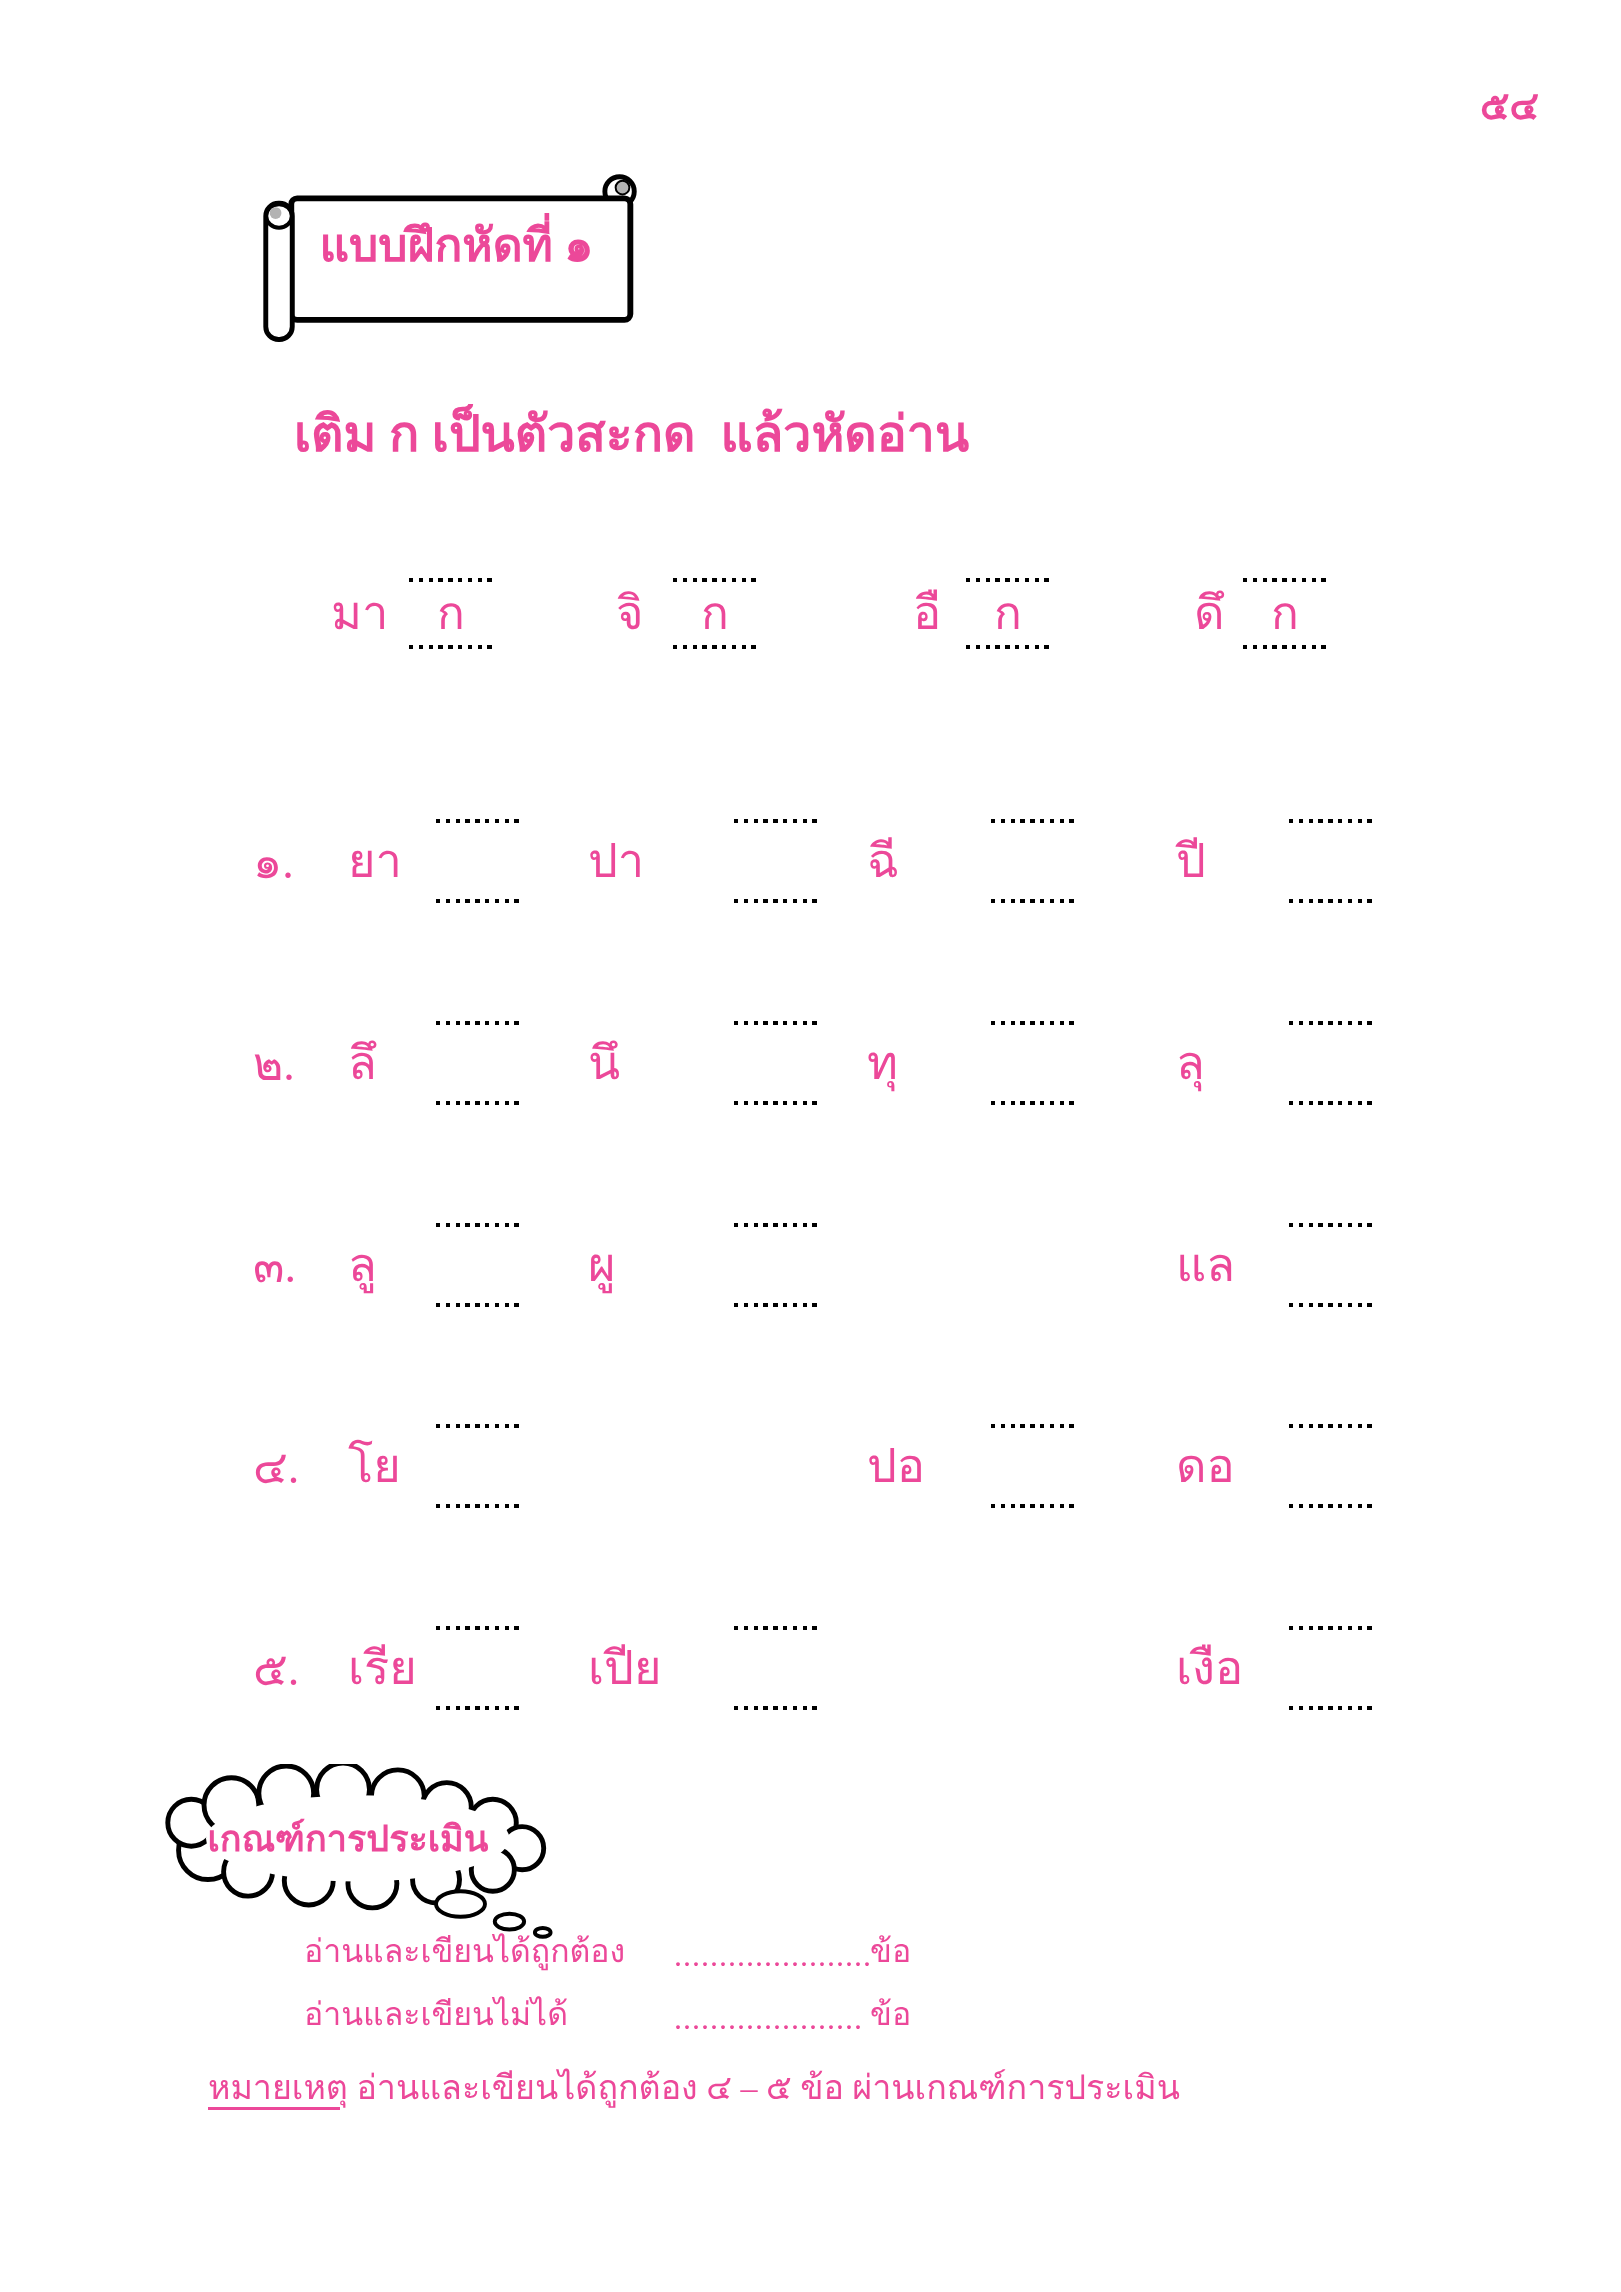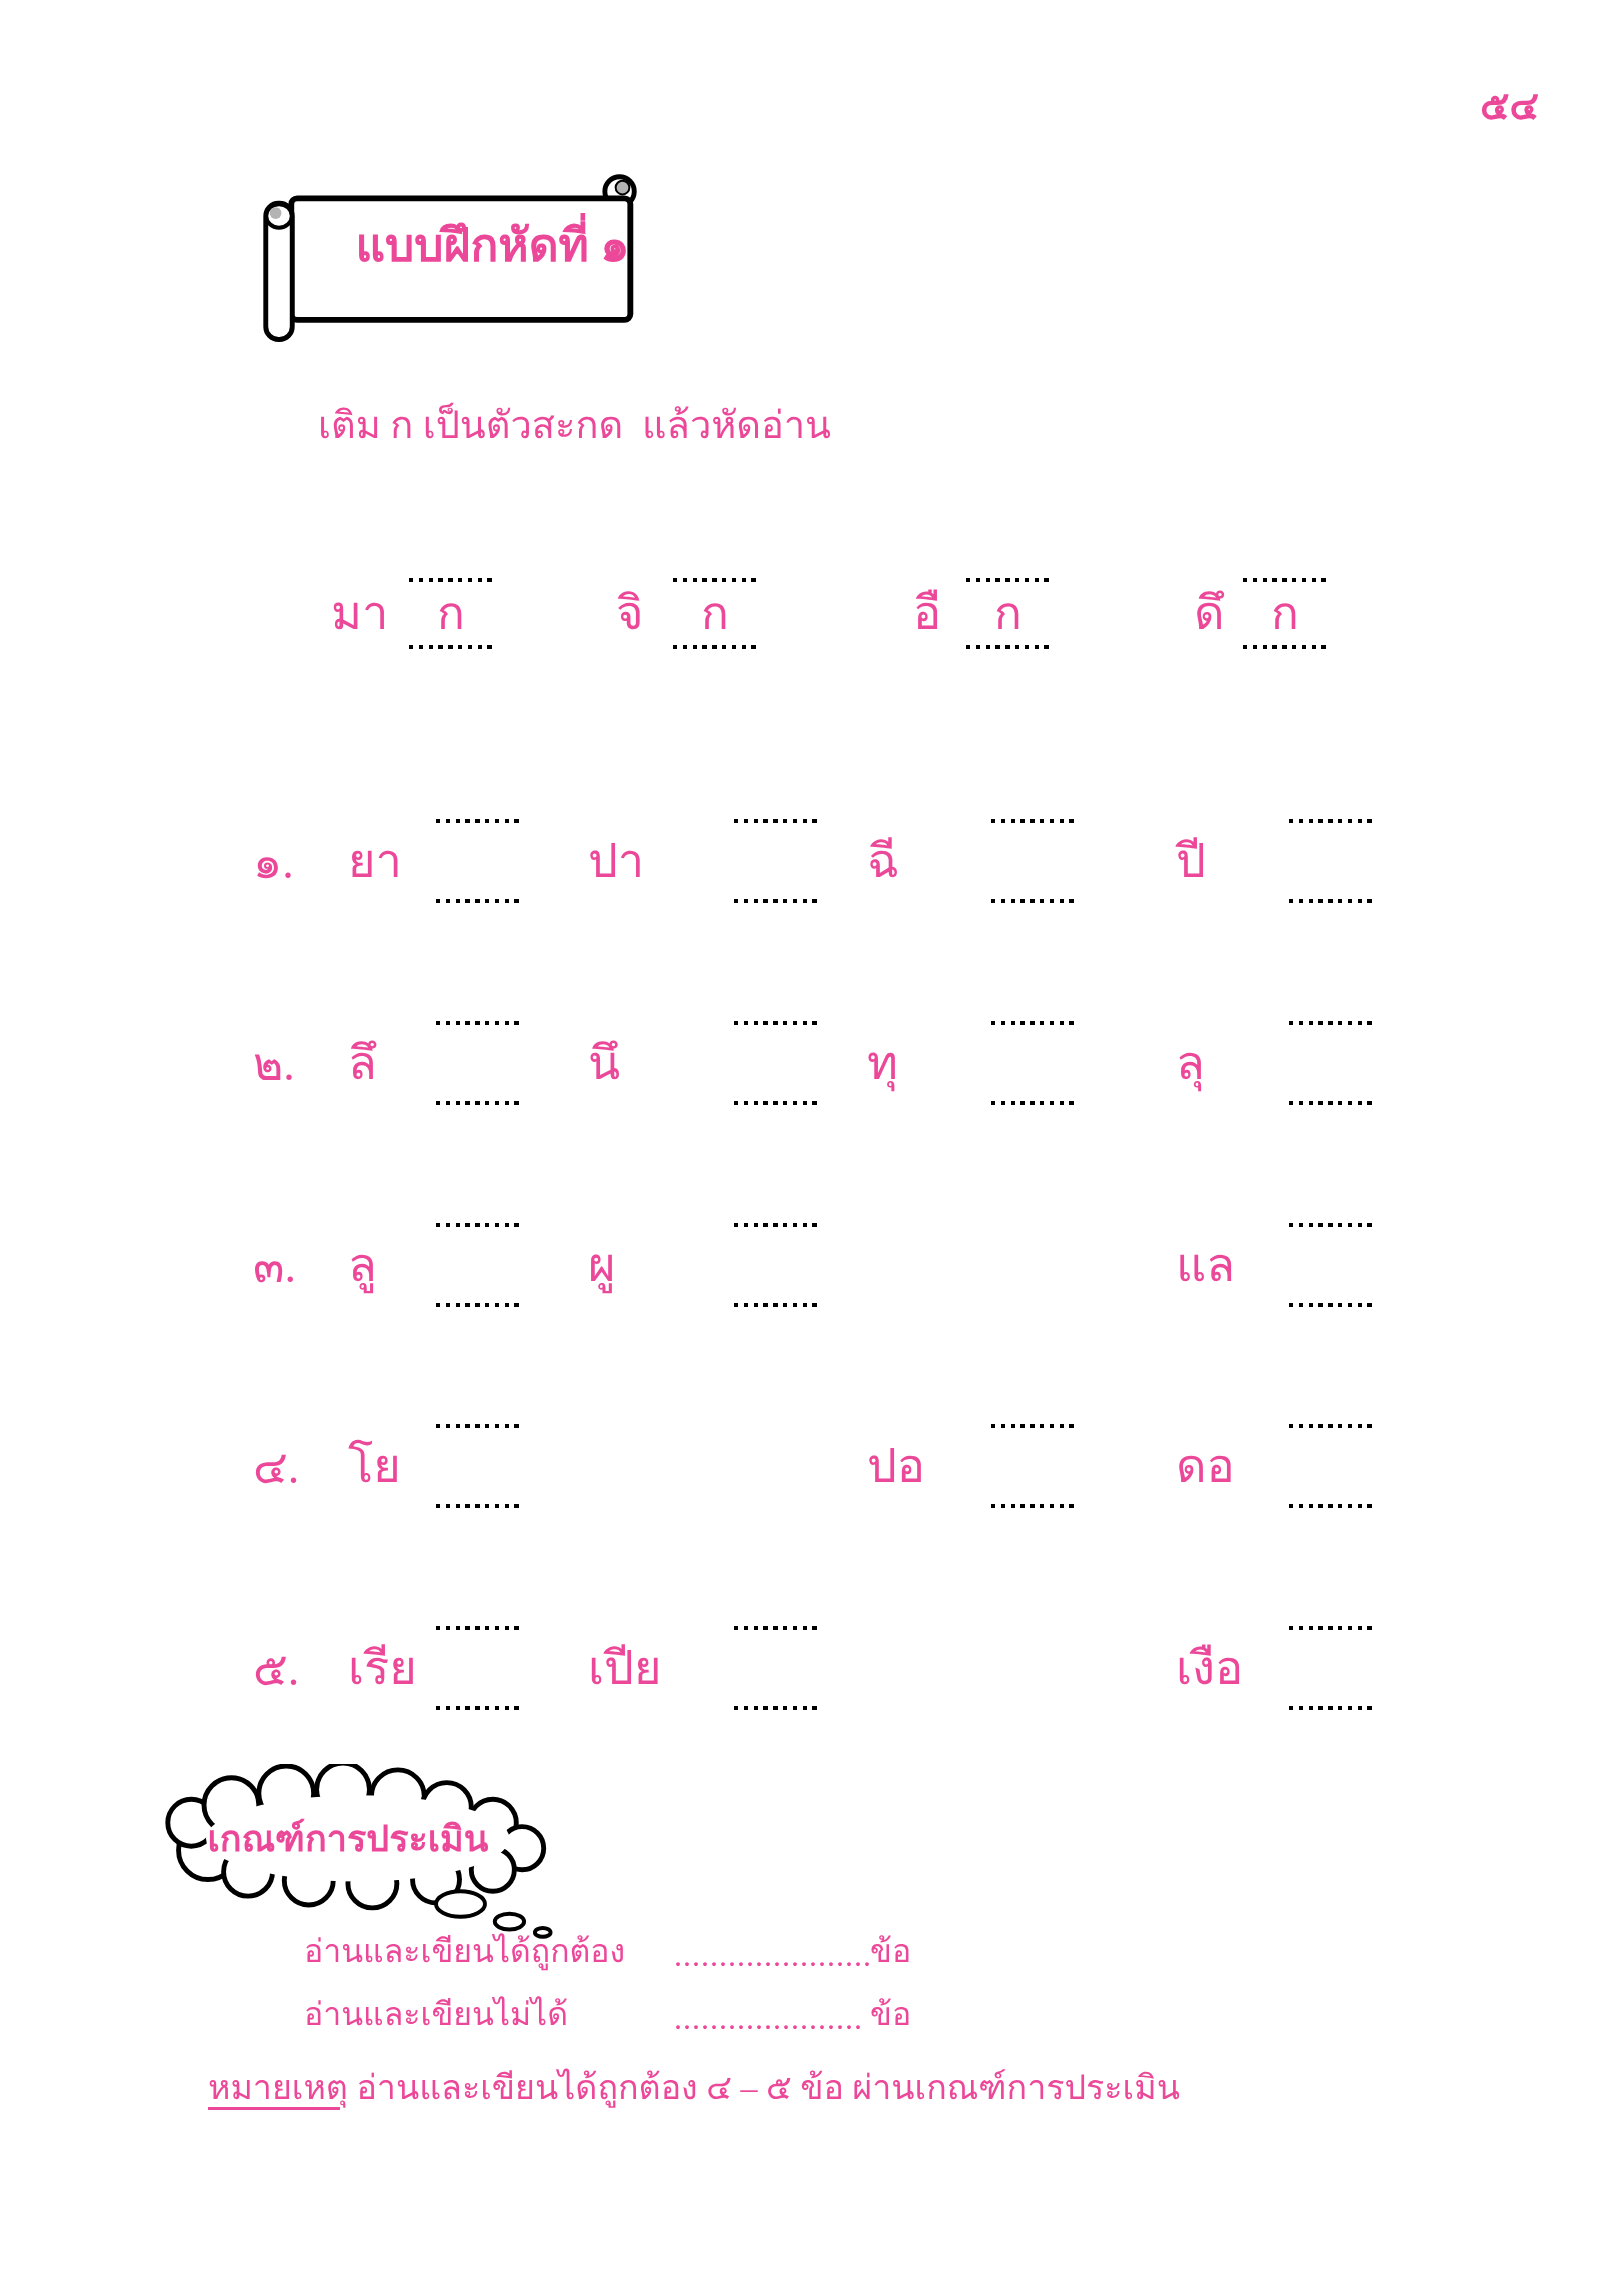--- a/index.html
+++ b/index.html
@@ -16,25 +16,24 @@
 
   
   .page-number { left:1480px; top:74px; font-size:39px; font-weight:bold; }
 
   
   .banner-svg { left:250px; top:165px; }
   .banner-title {
     left:294px; top:208px; width:325px;
     text-align:center; font-size:46px; font-weight:bold;
     white-space:nowrap;
-    padding-left:36px;
-  }
-
-  
-  .instruction { left:294px; top:394px; font-size:38px; font-weight:normal; white-space:pre;margin-left:24px; }
+  }
+
+  
+  .instruction { left:294px; top:394px; font-size:50px; font-weight:bold; white-space:pre; }
 
   
   .word-row { position:absolute; left:0; width:100%; }
   .row-example { top:578px; height:71px; }
   .row-ex { height:84px; }
   .row-num {
     position:absolute; left:253px; top:0; height:100%;
     display:flex; align-items:center; font-size:46px;
   }
   .item { position:absolute; top:0; height:100%; display:flex; align-items:center; }

